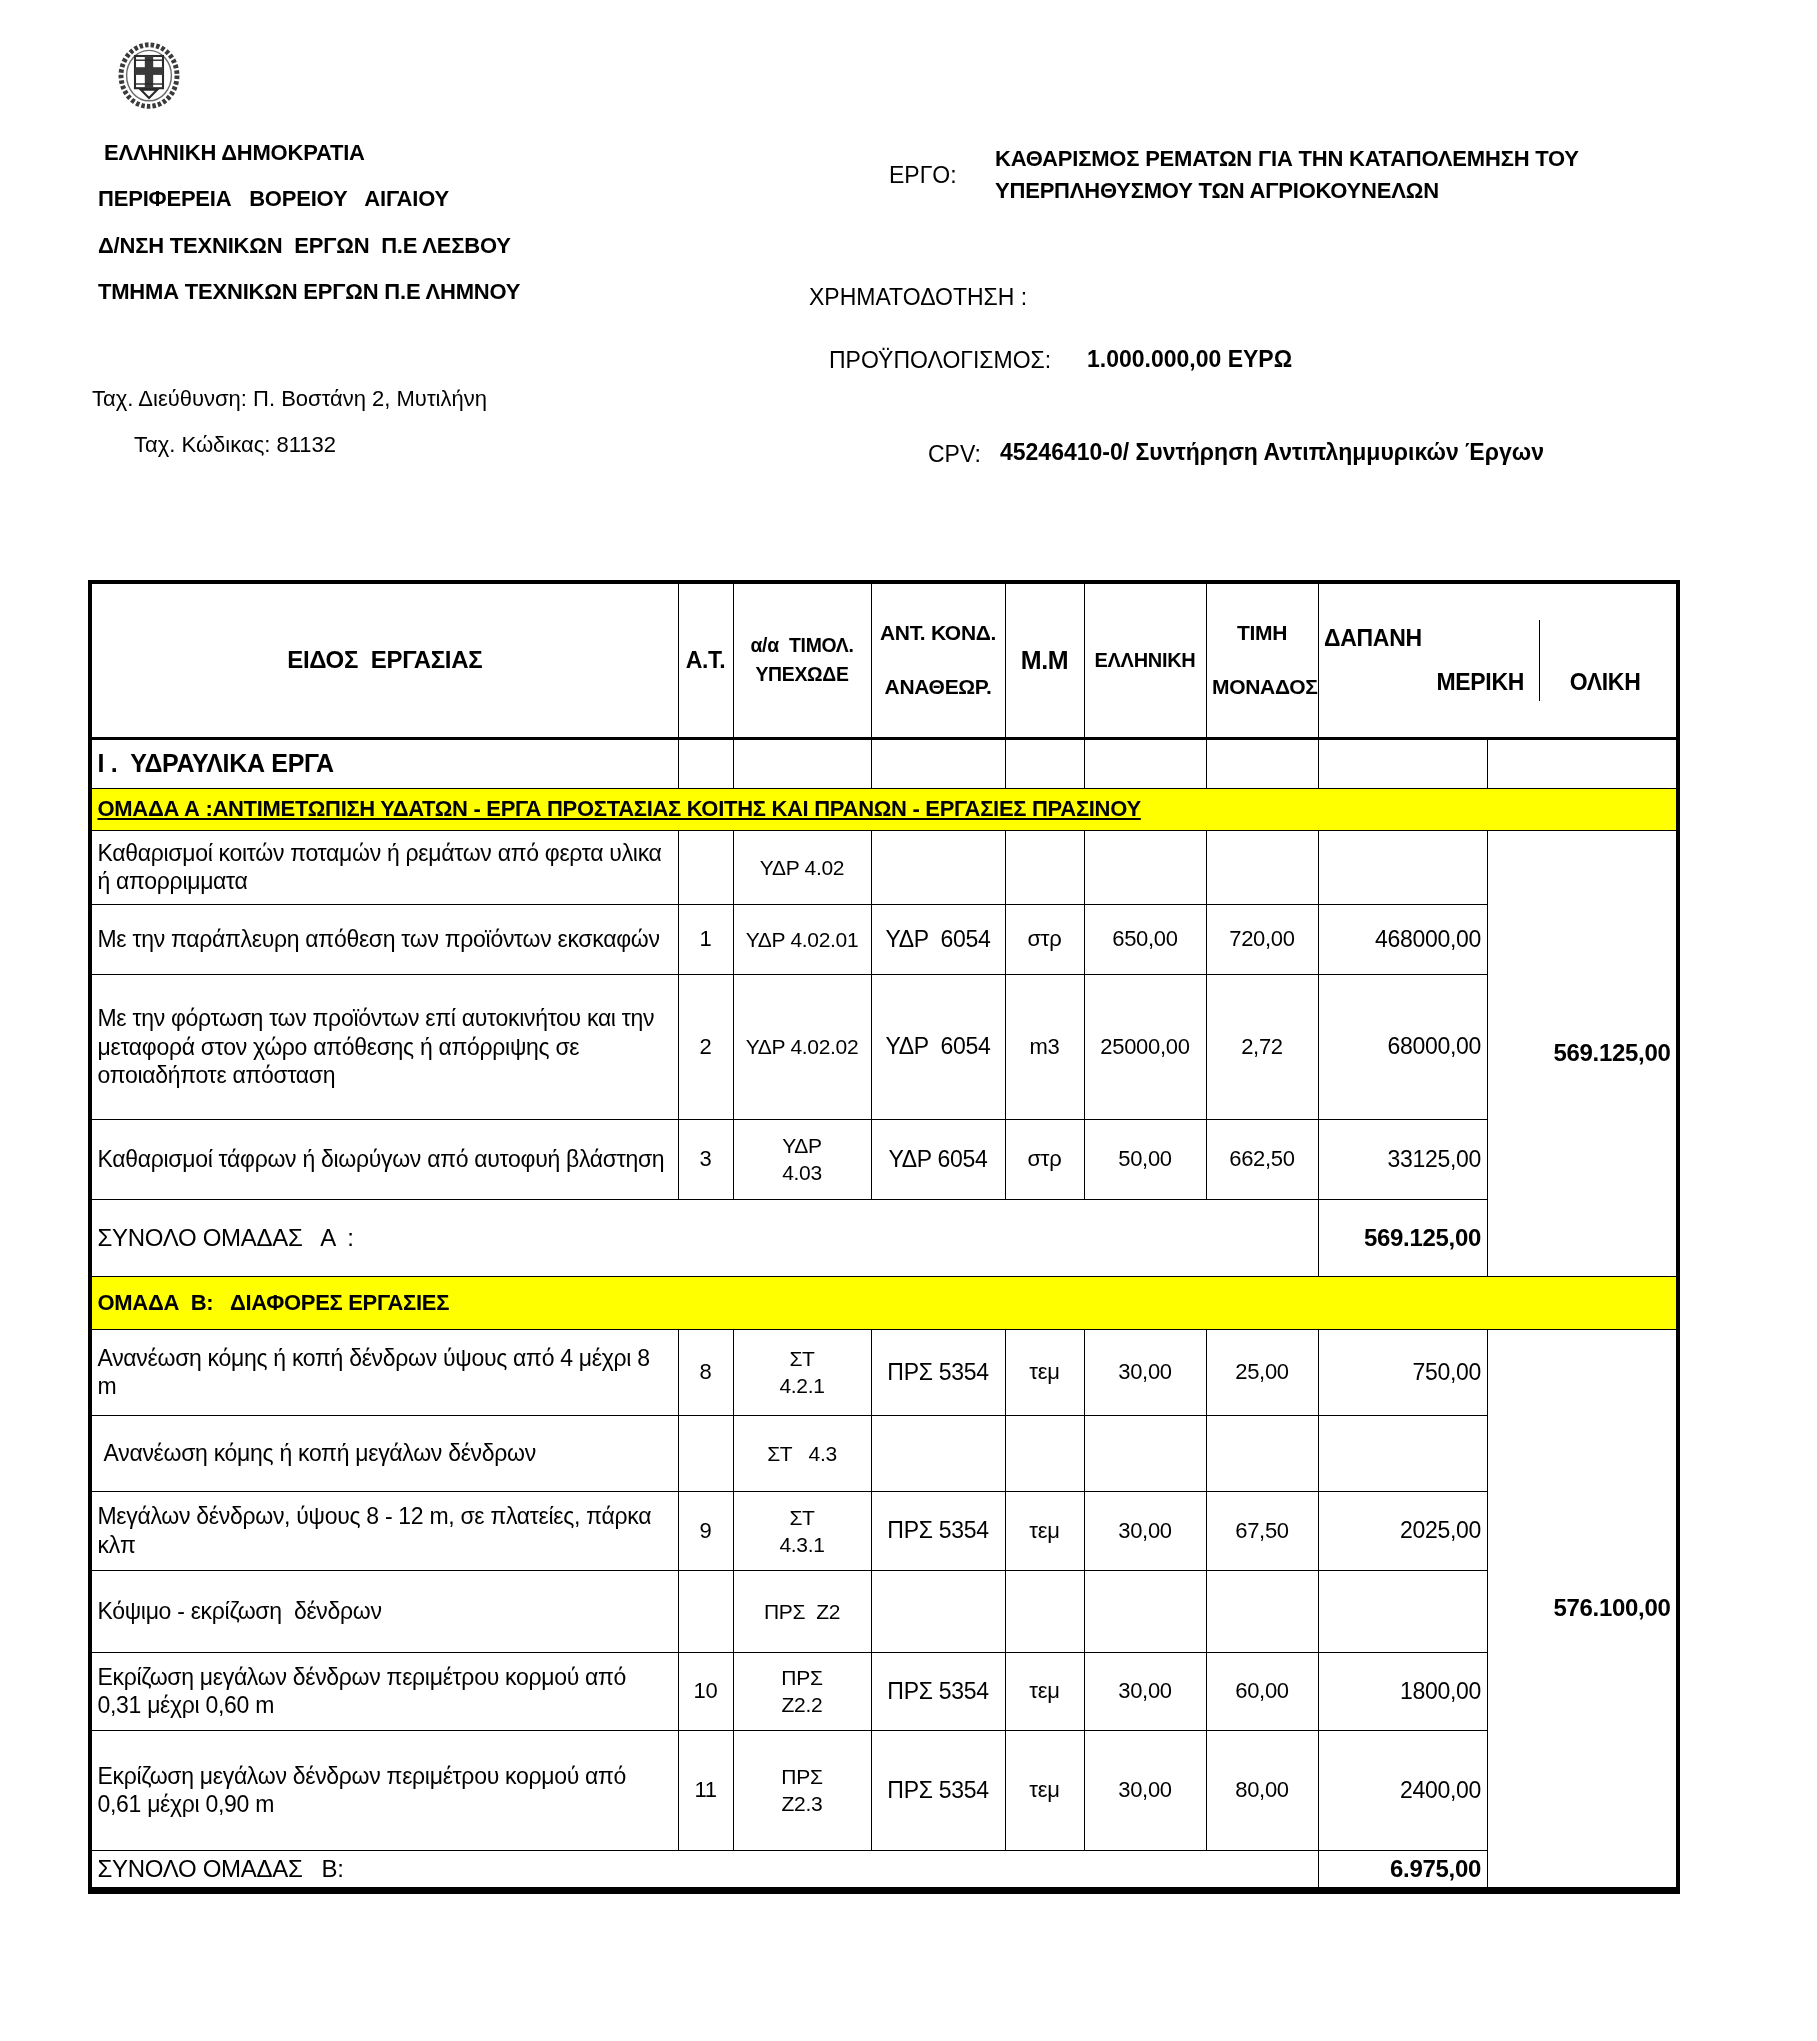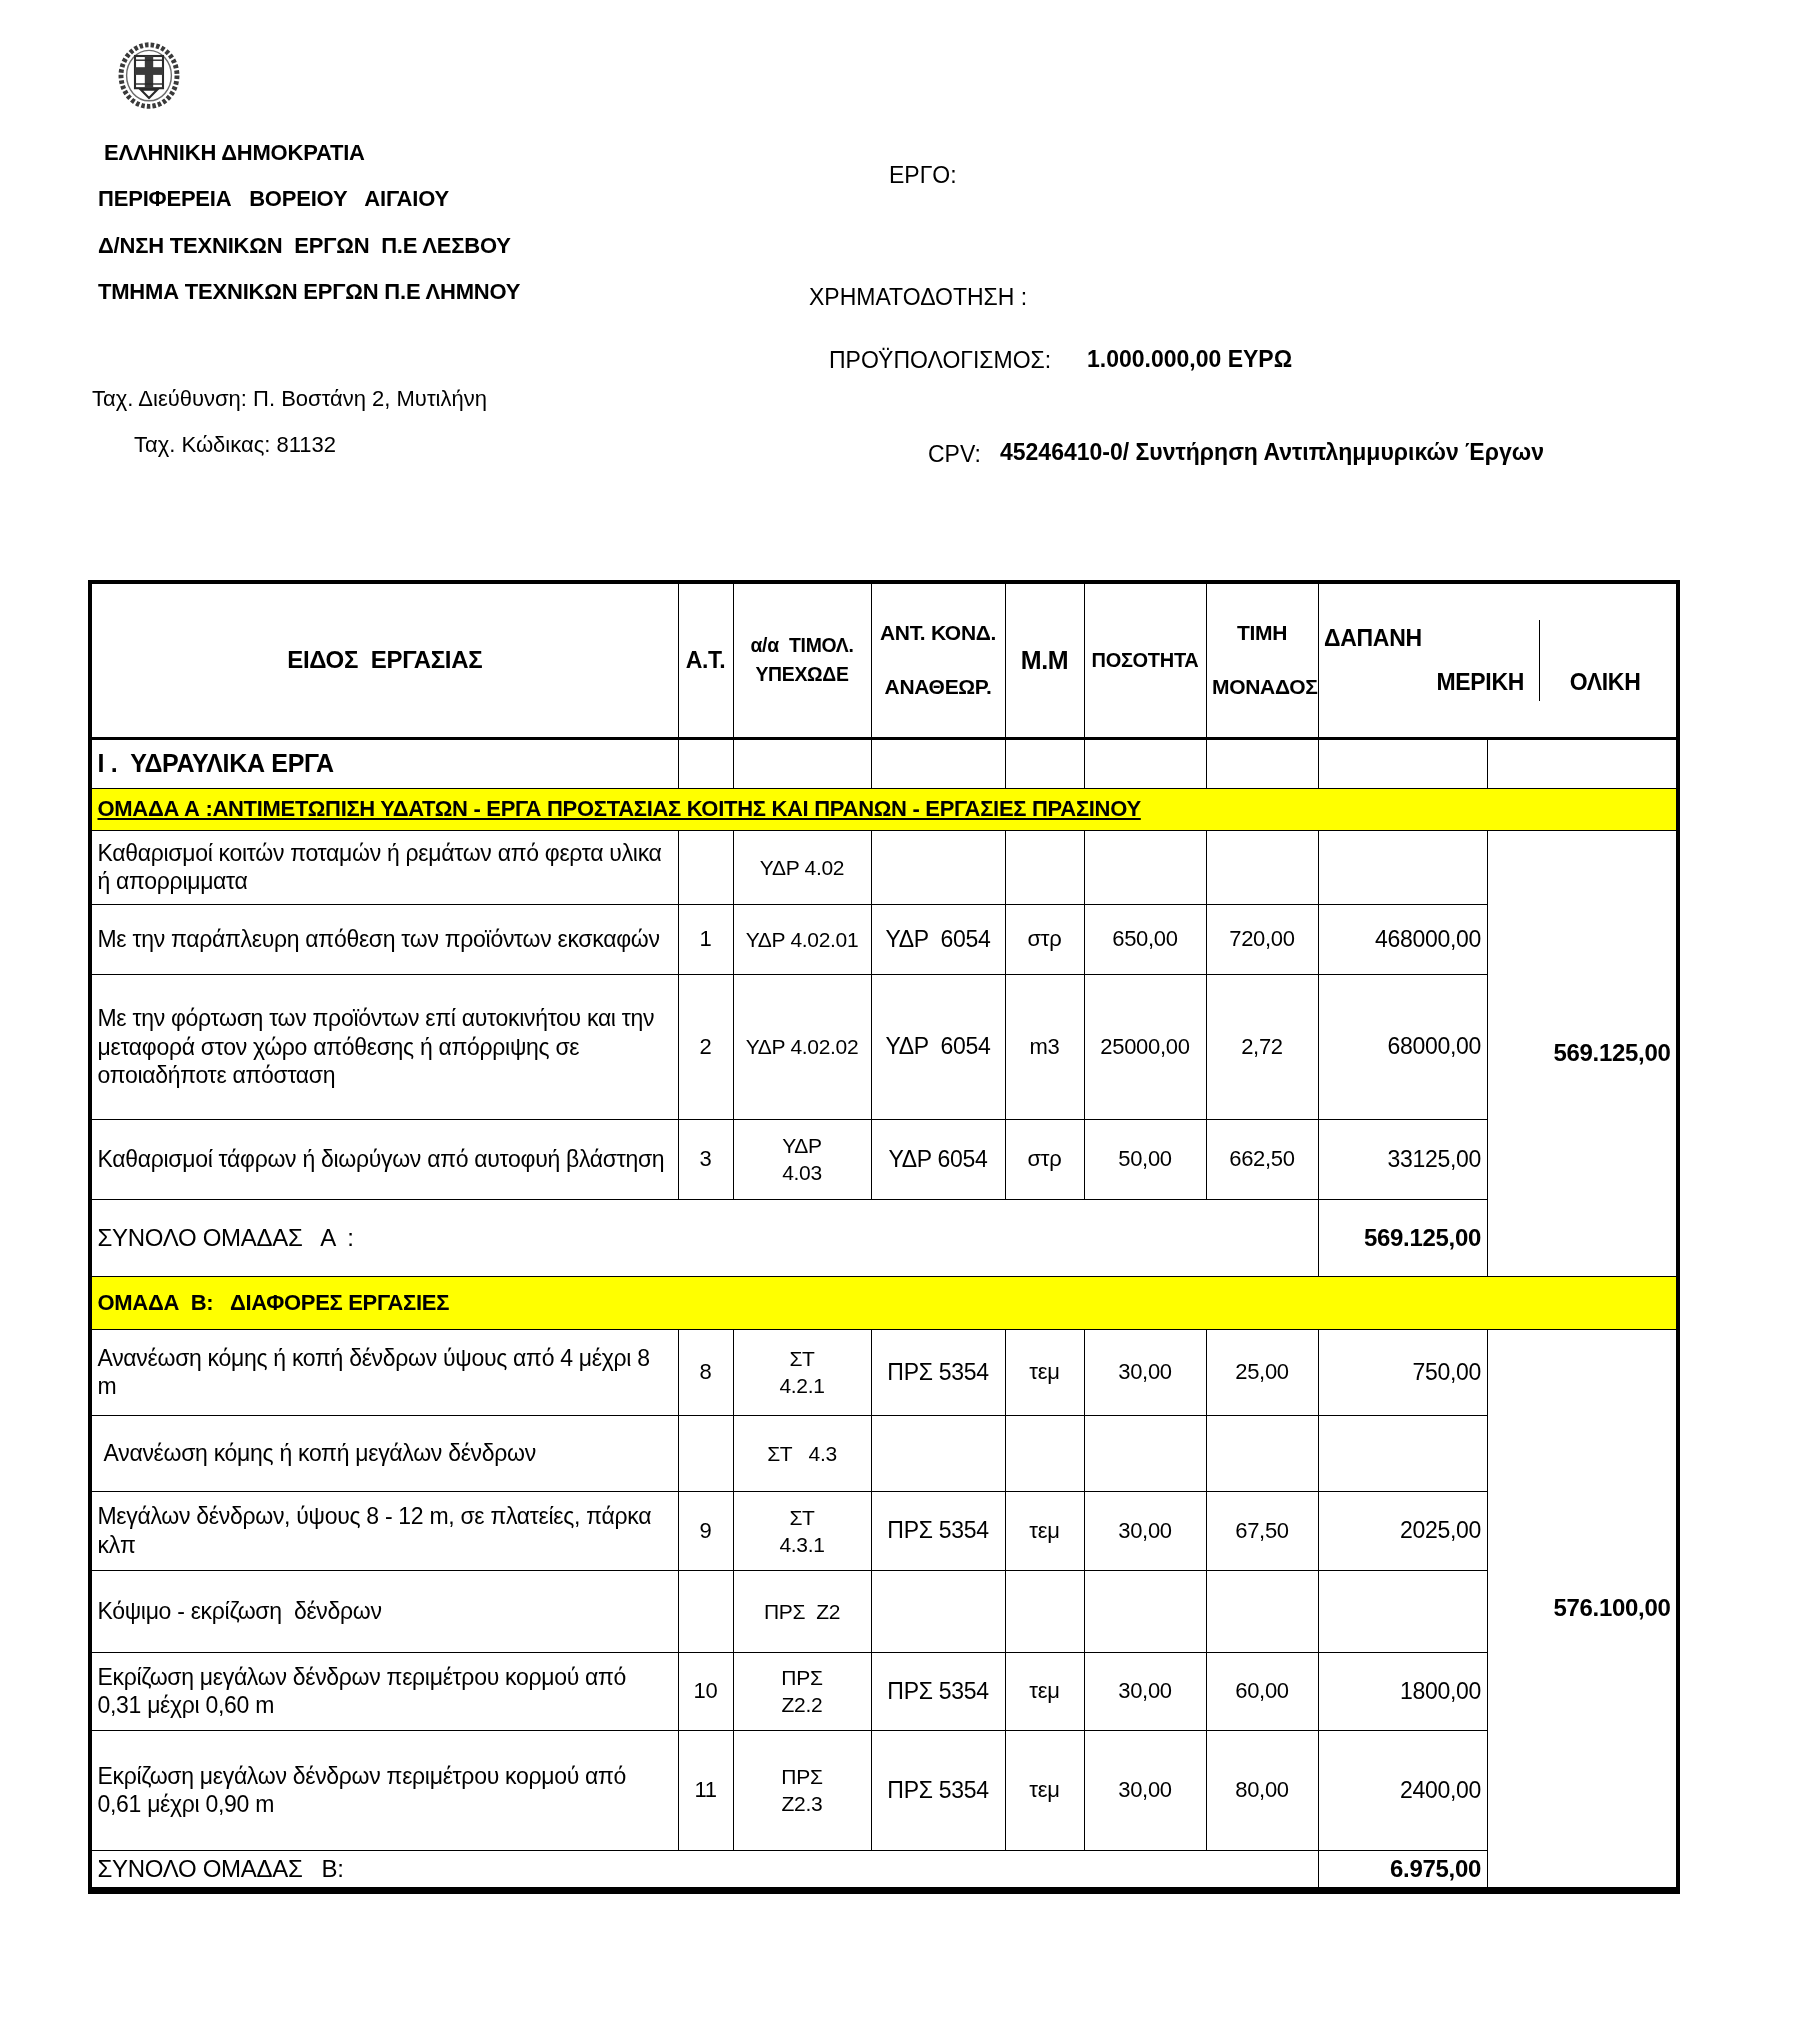--- a/index.html
+++ b/index.html
@@ -104,20 +104,21 @@
   </div>
 
   <div class="abs agency-line" style="left:104px; top:140px;">ΕΛΛΗΝΙΚΗ ΔΗΜΟΚΡΑΤΙΑ</div>
   <div class="abs agency-line" style="left:98px; top:186px;">ΠΕΡΙΦΕΡΕΙΑ   ΒΟΡΕΙΟΥ   ΑΙΓΑΙΟΥ</div>
   <div class="abs agency-line" style="left:98px; top:233px;">Δ/ΝΣΗ ΤΕΧΝΙΚΩΝ  ΕΡΓΩΝ  Π.Ε ΛΕΣΒΟΥ</div>
   <div class="abs agency-line" style="left:98px; top:279px;">ΤΜΗΜΑ ΤΕΧΝΙΚΩΝ ΕΡΓΩΝ Π.Ε ΛΗΜΝΟΥ</div>
   <div class="abs addr-line" style="left:92px; top:386px;">Ταχ. Διεύθυνση: Π. Βοστάνη 2, Μυτιλήνη</div>
   <div class="abs addr-line" style="left:92px; top:432px;margin-left:42px;">Ταχ. Κώδικας: 81132</div>
 
   <div class="abs ergo-label" style="left:889px; top:162px;">ΕΡΓΟ:</div>
+  <div class="abs ergo-title" style="left:995px; top:143px;">ΚΑΘΑΡΙΣΜΟΣ ΡΕΜΑΤΩΝ ΓΙΑ ΤΗΝ ΚΑΤΑΠΟΛΕΜΗΣΗ ΤΟΥ ΥΠΕΡΠΛΗΘΥΣΜΟΥ ΤΩΝ ΑΓΡΙΟΚΟΥΝΕΛΩΝ</div>
   <div class="abs plain-label" style="left:809px; top:284px;">ΧΡΗΜΑΤΟΔΟΤΗΣΗ :</div>
   <div class="abs plain-label" style="left:829px; top:347px;">ΠΡΟΫΠΟΛΟΓΙΣΜΟΣ:</div>
   <div class="abs bold-value" style="left:1087px; top:346px;">1.000.000,00 ΕΥΡΩ</div>
   <div class="abs plain-label" style="left:928px; top:441px;">CPV:</div>
   <div class="abs bold-value" style="left:1000px; top:439px;">45246410-0/ Συντήρηση Αντιπλημμυρικών Έργων</div>
 
 
   <div class="abs table-wrap">
     <table class="budget">
       <colgroup>
@@ -138,21 +139,21 @@
         <th class="h-at">Α.Τ.</th>
         <th class="h-timol">α/α  ΤΙΜΟΛ.
 ΥΠΕΧΩΔΕ</th>
         <th class="h-split">
           <div class="split-wrap">
             <div class="split-top">ΑΝΤ. ΚΟΝΔ.</div>
             <div class="split-bottom">ΑΝΑΘΕΩΡ.</div>
           </div>
         </th>
         <th class="h-mm">Μ.Μ</th>
-        <th class="h-pos">ΠΟΣΟΤΗΤΑ</th>
+        <th class="h-pos">ΕΛΛΗΝΙΚΗ</th>
         <th class="h-split">
           <div class="split-wrap">
             <div class="split-top">ΤΙΜΗ</div>
             <div class="split-bottom">ΜΟΝΑΔΟΣ</div>
           </div>
         </th>
         <th class="h-dapani" colspan="2">
           <div class="dap-wrap">
             <div class="dap-top">ΔΑΠΑΝΗ</div>
             <div class="dap-bot">

